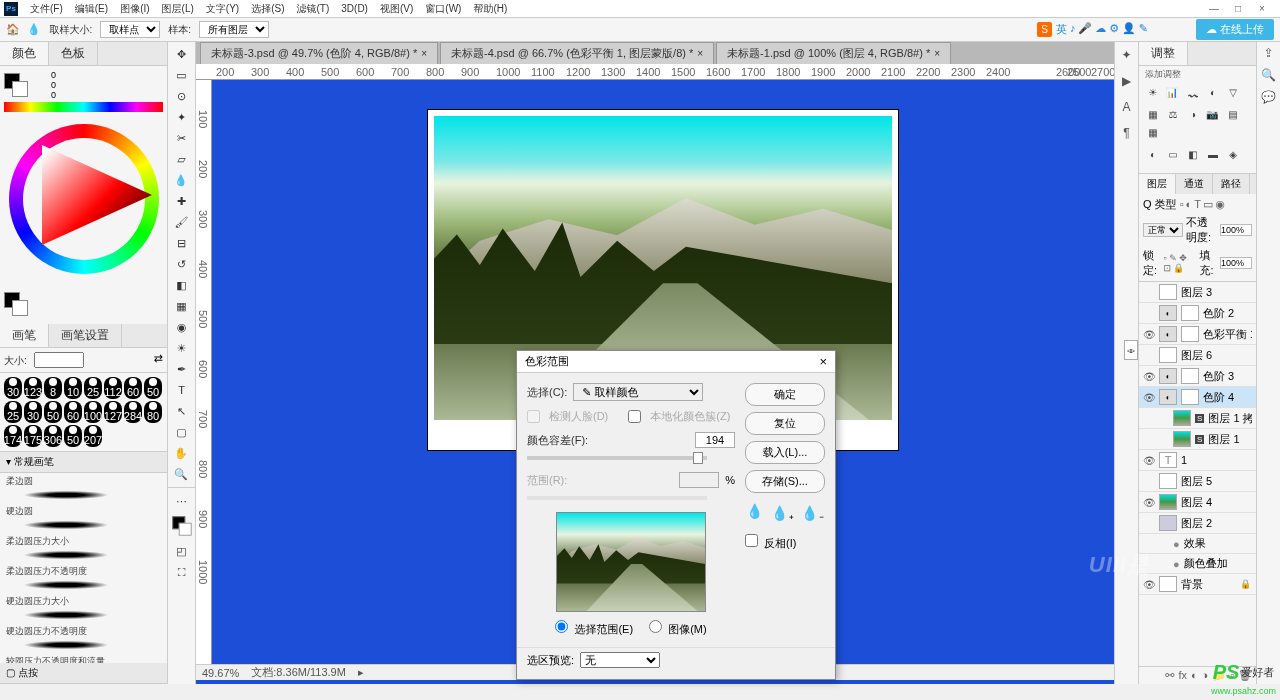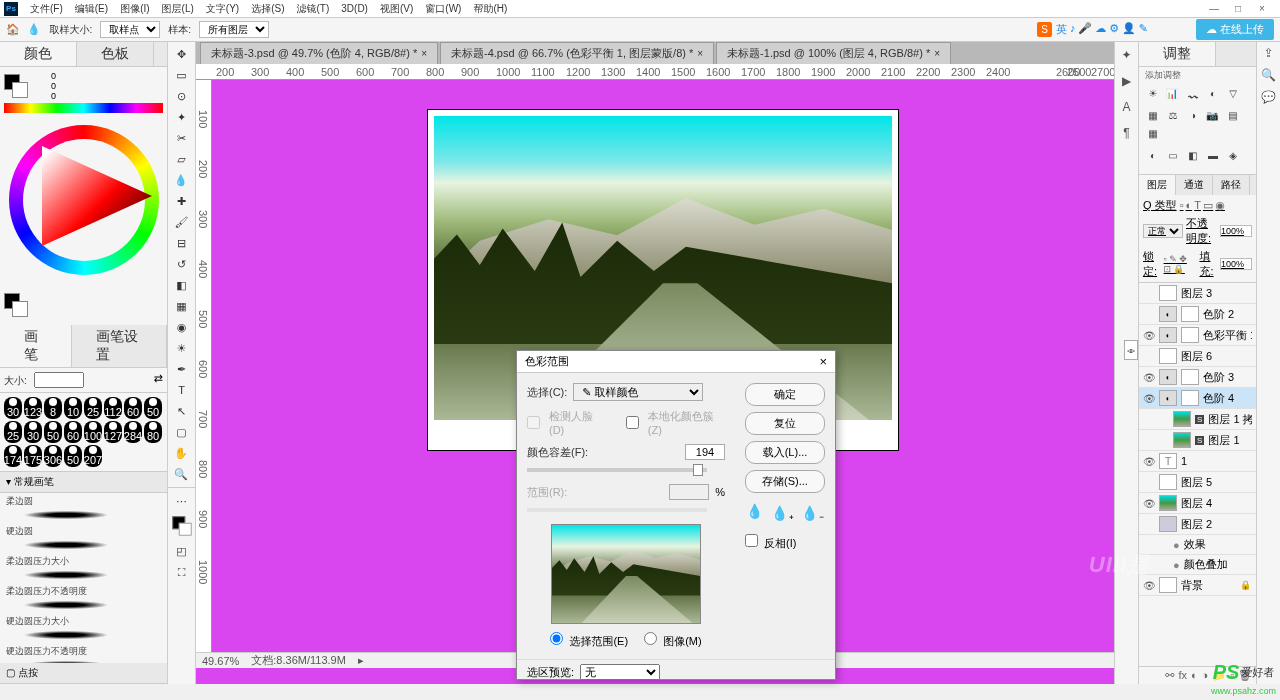--- a/index.html
+++ b/index.html
@@ -20,21 +20,21 @@
 .sogou-badge { background: #ff6a00; color: #fff; padding: 2px 4px; font-size: 10px; border-radius: 2px; }
 .sogou-icons { color: #1e88e5; font-size: 11px; display: flex; gap: 3px; }
 .upload-btn { background: #3fb6e8; color: #fff; padding: 3px 10px; font-size: 10px; border-radius: 2px; display: flex; align-items: center; gap: 3px; }
 
 
 .main { display: flex; height: calc(100% - 58px); }
 
 
 .left-col { width: 168px; background: #f5f5f5; display: flex; flex-direction: column; border-right: 1px solid #ccc; }
 .panel-tabs { display: flex; background: #e8e8e8; border-bottom: 1px solid #ccc; }
-.panel-tab { padding: 3px 24px; font-size: 14px; color: #333; border-right: 1px solid #ccc; }
+.panel-tab { padding: 3px 12px; font-size: 12px; color: #333; border-right: 1px solid #ccc; }
 .panel-tab.active { background: #f5f5f5; }
 
 .color-panel { padding: 4px; position: relative; }
 .color-sliders { display: flex; align-items: center; gap: 4px; margin-bottom: 2px; }
 .fg-bg { width: 24px; height: 24px; position: relative; }
 .fg-sw { width: 16px; height: 16px; background: #000; border: 1px solid #888; position: absolute; top: 0; left: 0; }
 .bg-sw { width: 16px; height: 16px; background: #fff; border: 1px solid #888; position: absolute; bottom: 0; right: 0; }
 .rgb-sliders { flex: 1; }
 .rgb-slider { height: 8px; background: linear-gradient(90deg, #000, #f00); margin-bottom: 2px; position: relative; }
 .rgb-slider.g { background: linear-gradient(90deg, #000, #0f0); }
@@ -63,42 +63,42 @@
 .brush-item .name { font-size: 9px; color: #444; }
 .brush-stroke { width: 120px; height: 12px; background: radial-gradient(ellipse 60px 6px at center, #000 30%, transparent 70%); }
 
 
 .toolbar { width: 28px; background: #f5f5f5; border-right: 1px solid #ccc; display: flex; flex-direction: column; padding: 2px 0; gap: 1px; }
 .toolbar .tool { width: 24px; height: 20px; margin: 0 auto; display: flex; align-items: center; justify-content: center; font-size: 11px; color: #333; cursor: pointer; }
 .toolbar .sep { height: 1px; background: #ccc; margin: 2px 0; }
 .toolbar .fgbg-tool { position: relative; height: 28px; }
 
 
-.doc-area { flex: 1; background: #d946ef; display: flex; flex-direction: column; position: relative; }
+.doc-area { flex: 1; background: #1d4ed8; display: flex; flex-direction: column; position: relative; }
 .doc-tabs { height: 22px; background: #b8b8b8; display: flex; align-items: flex-end; padding-left: 4px; }
 .doc-tab { padding: 3px 10px; background: #d0d0d0; border: 1px solid #999; border-bottom: none; font-size: 10px; color: #333; margin-right: 2px; cursor: pointer; display: flex; align-items: center; gap: 4px; }
 .doc-tab .close { font-size: 10px; }
 .ruler-h { height: 16px; background: #fff; border-bottom: 1px solid #999; position: relative; overflow: hidden; font-size: 7px; color: #666; }
 .ruler-h span { position: absolute; top: 2px; }
 .ruler-v { width: 16px; background: #fff; border-right: 1px solid #999; position: absolute; left: 0; top: 38px; bottom: 16px; overflow: hidden; font-size: 7px; color: #666; }
 .ruler-v span { position: absolute; left: 1px; writing-mode: vertical-rl; }
 .canvas-wrap { flex: 1; position: relative; display: flex; align-items: flex-start; justify-content: center; padding-top: 20px; padding-left: 16px; }
 .canvas { width: 470px; height: 340px; background: #fff; box-shadow: 0 0 0 1px #000; position: relative; margin-top: 10px; }
 .canvas .photo { position: absolute; inset: 6px 6px 30px 6px; background: linear-gradient(180deg, #00e5e8 0%, #7be8e8 15%, #e8f4e0 22%, #9cb878 35%, #3a4a1a 55%, #6a7a4e 75%, #aab896 100%); overflow: hidden; }
 .mountain { position: absolute; top: 20%; left: 0; right: 0; height: 35%; background: linear-gradient(180deg, #f0f0e8, #88886a); clip-path: polygon(0 100%, 10% 60%, 25% 40%, 40% 55%, 55% 20%, 70% 45%, 85% 30%, 100% 50%, 100% 100%); }
 .trees { position: absolute; top: 35%; left: 0; right: 0; height: 40%; background: linear-gradient(180deg, #1a2a08, #2a3a12); clip-path: polygon(0 30%, 5% 10%, 10% 35%, 15% 5%, 22% 40%, 28% 0%, 32% 45%, 40% 15%, 48% 40%, 55% 20%, 100% 50%, 100% 100%, 0 100%); }
 .road { position: absolute; bottom: 0; left: 20%; right: 5%; height: 45%; background: linear-gradient(180deg, #7a8a60, #c8d0b8); clip-path: polygon(40% 0, 50% 0, 100% 100%, 0 100%); }
 
-.statusbar { height: 16px; background: #f0f0f0; border-top: 1px solid #ccc; display: flex; align-items: center; padding: 0 6px; font-size: 9px; color: #555; gap: 12px; position: absolute; bottom: 16px; left: 0; right: 0; }
+.statusbar { height: 16px; background: #f0f0f0; border-top: 1px solid #ccc; display: flex; align-items: center; padding: 0 6px; font-size: 9px; color: #555; gap: 12px; position: absolute; bottom: 4px; left: 0; right: 0; }
 
 
 .dialog { position: absolute; top: 350px; left: 516px; width: 320px; height: 330px; background: #f0f0f0; border: 1px solid #888; box-shadow: 2px 2px 8px rgba(0,0,0,0.3); z-index: 100; }
 .dialog-title { height: 22px; background: #fff; border-bottom: 1px solid #ccc; display: flex; align-items: center; padding: 0 8px; font-size: 11px; }
 .dialog-title .close { margin-left: auto; font-size: 13px; cursor: pointer; }
-.dialog-body { padding: 10px; display: flex; gap: 20px; }
+.dialog-body { padding: 10px; display: flex; gap: 10px; }
 .dialog-left { flex: 1; }
 .dialog-right { width: 80px; display: flex; flex-direction: column; gap: 6px; }
 .dlg-row { display: flex; align-items: center; gap: 6px; margin-bottom: 8px; font-size: 11px; }
 .dlg-row label { color: #333; }
 .dlg-row.disabled label { color: #aaa; }
 .dlg-row select, .dlg-row input[type="text"] { border: 1px solid #aaa; padding: 1px 4px; font-size: 11px; }
 .dlg-row select { width: 130px; }
 .dlg-row input[type="text"] { width: 40px; text-align: center; }
 .dlg-slider { width: 180px; height: 4px; background: #ccc; position: relative; margin: 6px 0 12px 0; }
 .dlg-slider .thumb { position: absolute; right: 4px; top: -4px; width: 10px; height: 12px; background: #fff; border: 1px solid #888; }
@@ -120,21 +120,21 @@
 .right-col { width: 118px; background: #f5f5f5; border-left: 1px solid #ccc; display: flex; flex-direction: column; }
 .adj-panel { border-bottom: 1px solid #ccc; padding-bottom: 6px; }
 .adj-sub { padding: 2px 6px; font-size: 9px; color: #666; }
 .adj-icons { display: flex; flex-wrap: wrap; gap: 4px; padding: 4px 6px; }
 .adj-icons span { width: 16px; height: 14px; font-size: 10px; color: #444; text-align: center; }
 
 .layers-panel { flex: 1; display: flex; flex-direction: column; overflow: hidden; }
 .layers-tabs { display: flex; background: #e8e8e8; }
 .layers-tabs .tab { padding: 3px 8px; font-size: 10px; border-right: 1px solid #ccc; }
 .layers-tabs .tab.active { background: #f5f5f5; }
-.layers-opts { padding: 3px 4px; display: flex; flex-direction: column; gap: 3px; border-bottom: 1px solid #ccc; font-size: 9px; text-decoration: underline; }
+.layers-opts { padding: 3px 4px; display: flex; flex-direction: column; gap: 3px; border-bottom: 1px solid #ccc; font-size: 9px; }
 .layers-opts-row { display: flex; align-items: center; gap: 3px; }
 .layers-opts-row select { flex: 1; font-size: 9px; border: 1px solid #bbb; }
 .layers-opts-row input { width: 32px; font-size: 9px; border: 1px solid #bbb; }
 .filter-icons { display: flex; gap: 2px; font-size: 9px; color: #666; }
 .layer-list { flex: 1; overflow-y: auto; }
 .layer-item { display: flex; align-items: center; gap: 4px; padding: 2px 4px; border-bottom: 1px solid #e0e0e0; font-size: 9px; min-height: 20px; }
 .layer-item.active { background: #cce4f7; }
 .layer-item .eye { width: 12px; font-size: 10px; color: #555; }
 .layer-item .thumb { width: 18px; height: 16px; background: #fff; border: 1px solid #aaa; flex-shrink: 0; }
 .layer-item .thumb.mask { background: #fff; }

